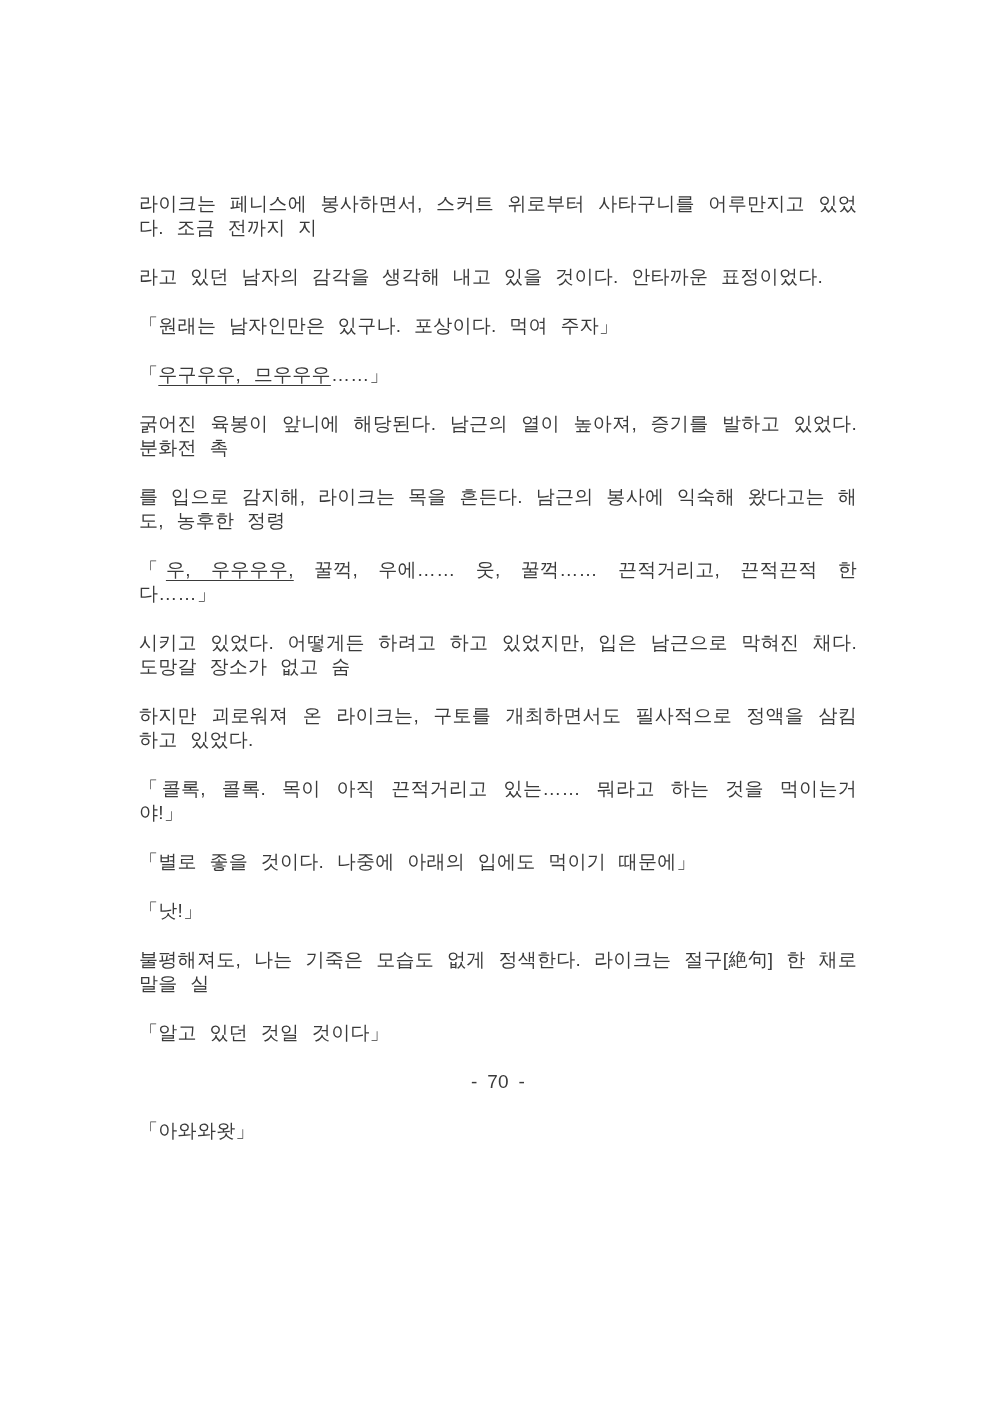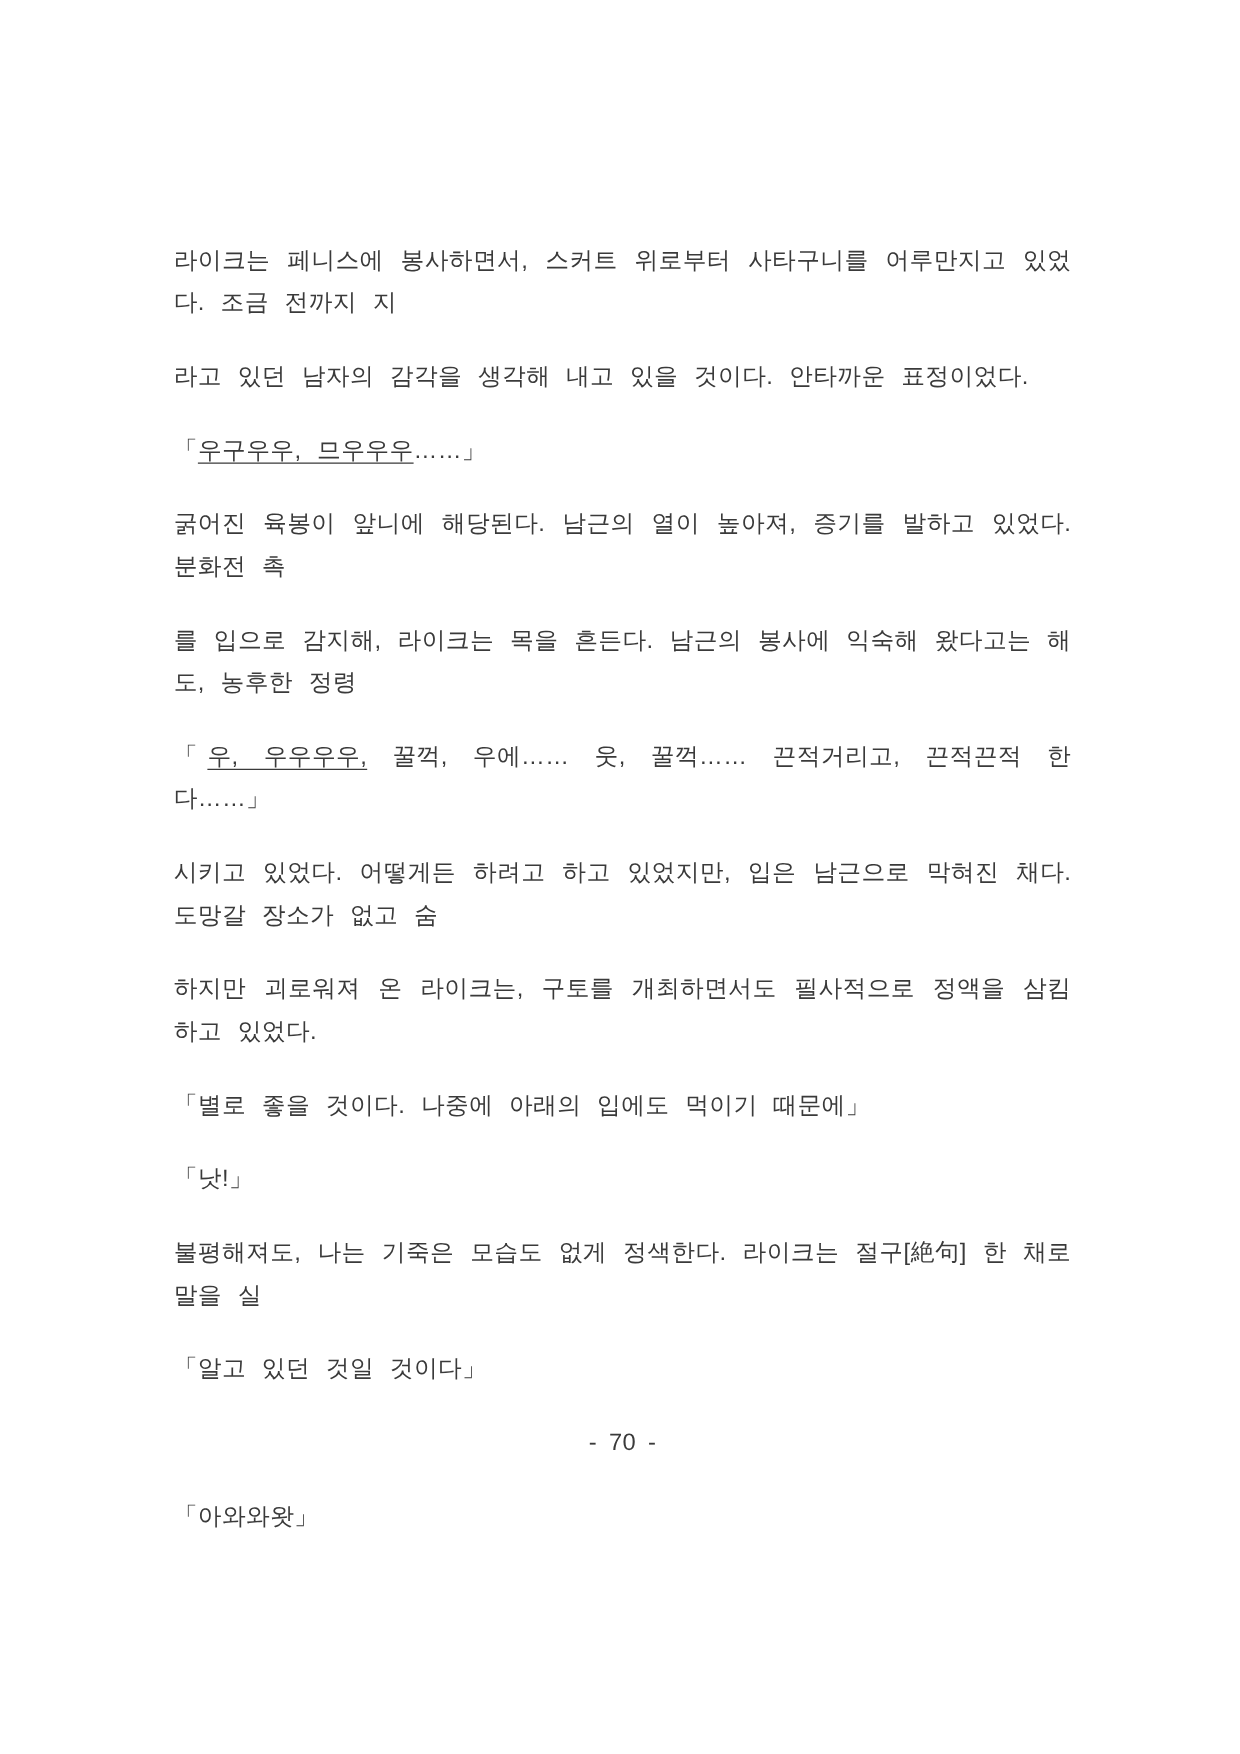--- a/index.html
+++ b/index.html
@@ -17,46 +17,48 @@
     box-sizing: border-box;
     width: 992px;
     min-height: 1403px;
     padding: 192px 135px 40px 139px;
     background: #ffffff;
     color: #3a3a3a;
   }
   .page p {
     margin: 0 0 25px 0;
     font-size: 19px;
-    line-height: 34px;
+    line-height: 24px;
     text-align: justify;
     word-spacing: 7px;
     letter-spacing: 0.3px;
     white-space: pre-wrap;
   }
   .page p.page-num {
     text-align: center;
     word-spacing: 4px;
   }
   .u {
     text-decoration: underline;
     text-underline-offset: 4px;
   }
 </style>
 </head>
 <body>
 
 <div class="page">
   <p>라이크는 페니스에 봉사하면서, 스커트 위로부터 사타구니를 어루만지고 있었다. 조금 전까지 지</p>
   <p>라고 있던 남자의 감각을 생각해 내고 있을 것이다. 안타까운 표정이었다.</p>
+  <p>「원래는 남자인만은 있구나. 포상이다. 먹여 주자」</p>
   <p><span>「</span><span class="u">우구우우, 므우우우</span><span>……」</span></p>
   <p>굵어진 육봉이 앞니에 해당된다. 남근의 열이 높아져, 증기를 발하고 있었다. 분화전 촉</p>
   <p>를 입으로 감지해, 라이크는 목을 흔든다. 남근의 봉사에 익숙해 왔다고는 해도, 농후한 정령</p>
   <p><span>「</span><span class="u">우, 우우우우,</span><span> 꿀꺽, 우에…… 웃, 꿀꺽…… 끈적거리고, 끈적끈적 한다……」</span></p>
   <p>시키고 있었다. 어떻게든 하려고 하고 있었지만, 입은 남근으로 막혀진 채다. 도망갈 장소가 없고 숨</p>
   <p>하지만 괴로워져 온 라이크는, 구토를 개최하면서도 필사적으로 정액을 삼킴하고 있었다.</p>
+  <p>「콜록, 콜록. 목이 아직 끈적거리고 있는…… 뭐라고 하는 것을 먹이는거야!」</p>
   <p>「별로 좋을 것이다. 나중에 아래의 입에도 먹이기 때문에」</p>
   <p>「낫!」</p>
   <p>불평해져도, 나는 기죽은 모습도 없게 정색한다. 라이크는 절구[絶句] 한 채로 말을 실</p>
   <p>「알고 있던 것일 것이다」</p>
   <p class="page-num">- 70 -</p>
   <p>「아와와왓」</p>
 </div>
 
 </body></html>

